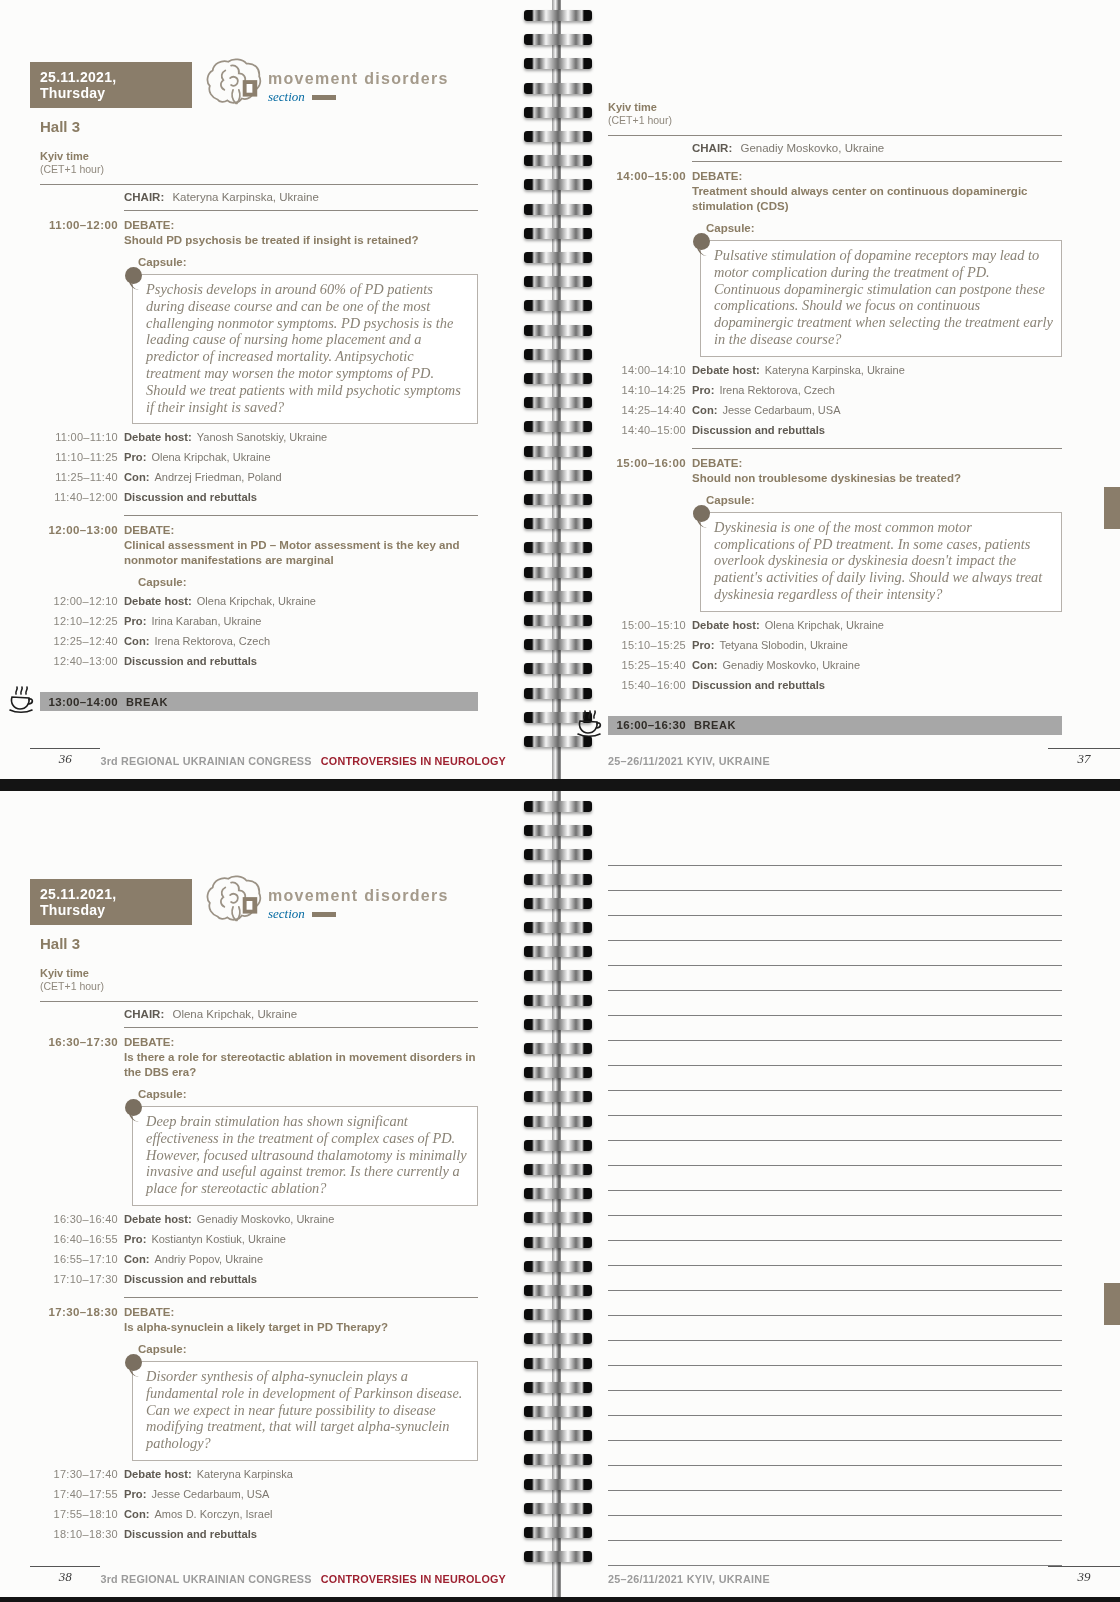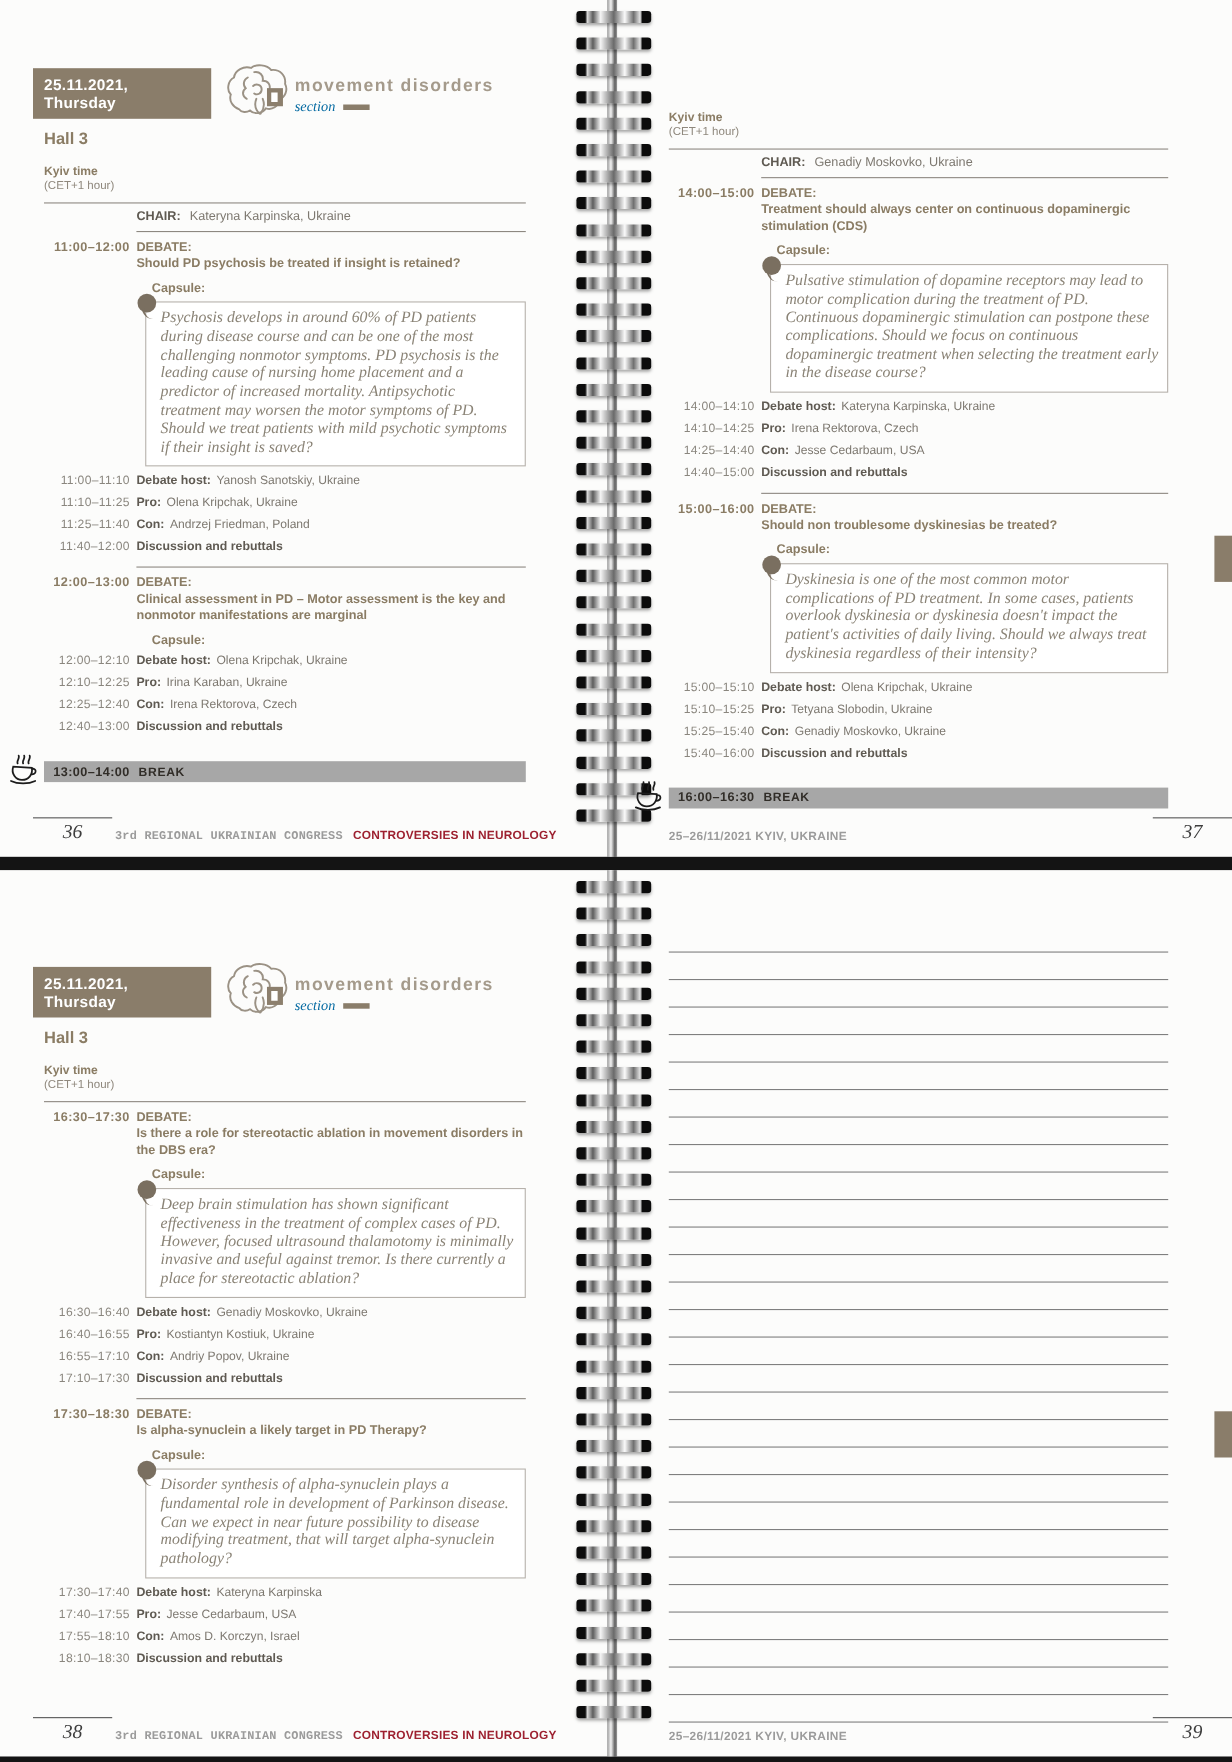--- a/index.html
+++ b/index.html
@@ -83,23 +83,23 @@
     display:flex;align-items:center;font-weight:bold;color:var(--breakText);}
   .break-time{width:78px;text-align:right;font-size:11.5px;letter-spacing:.4px;}
   .break-label{margin-left:8px;font-size:11px;letter-spacing:.6px;}
   .coffee{position:absolute;left:-34px;top:-9px;width:32px;height:32px;}
 
   .f-left{position:absolute;left:-10px;bottom:12px;width:476px;display:flex;
     justify-content:space-between;align-items:flex-end;}
   .f-right{position:absolute;left:0;bottom:12px;width:512px;display:flex;
     justify-content:space-between;align-items:flex-end;}
   .pagenum{width:72px;border-top:1px solid #555;text-align:center;
-    font-family:"Liberation Serif",serif;font-style:italic;font-size:18px;color:#3d3d3d;padding-top:2px;}
+    font-family:"Liberation Serif",serif;font-style:italic;font-size:13px;color:#3d3d3d;padding-top:2px;}
   .congress{font-size:10.8px;letter-spacing:.2px;white-space:nowrap;}
-  .congress-gray{color:var(--footGray);font-weight:bold;font-family:Liberation Mono, monospace;}
+  .congress-gray{color:var(--footGray);font-weight:bold;}
   .congress-red{color:var(--footRed);font-weight:bold;margin-left:6px;}
   .event-info{font-size:10.8px;font-weight:bold;letter-spacing:.3px;color:var(--footGray);}
 
   .notes{margin-top:74px;}
   .note-line{height:24px;border-top:1px solid var(--noteLine);}
 
   .edge-tab{position:absolute;right:0;width:16px;height:42px;background:var(--tan);}
   .tab-top{top:487px;}
   .tab-bot{top:1283px;}
 </style>
@@ -303,20 +303,24 @@
               <span>section</span>
               <span class="logo-bar"></span>
             </div>
           </div>
         </div>
       </div>
       <div class="hall">Hall 3</div>
       <div class="tz">
         <span class="tz-title">Kyiv time</span>
         <div class="tz-sub">(CET+1 hour)</div>
+      </div>
+      <div class="chair-row">
+        <span class="chair-label">CHAIR:</span>
+        <span class="chair-name">Olena Kripchak, Ukraine</span>
       </div>
       <div class="sessions">
           <div class="session has-line">
             <div class="sess-time">16:30–17:30</div>
             <div class="debate-label">DEBATE:</div>
             <div class="debate-title">Is there a role for stereotactic ablation in movement disorders in the DBS era?</div>
             <div class="capsule-label">Capsule:</div>
             <div class="capsule-box">
               <span class="capsule-circle"></span>
               <div class="capsule-text">Deep brain stimulation has shown significant effectiveness in the treatment of complex cases of PD. However, focused ultrasound thalamotomy is minimally invasive and useful against tremor. Is there currently a place for stereotactic ablation?</div>

